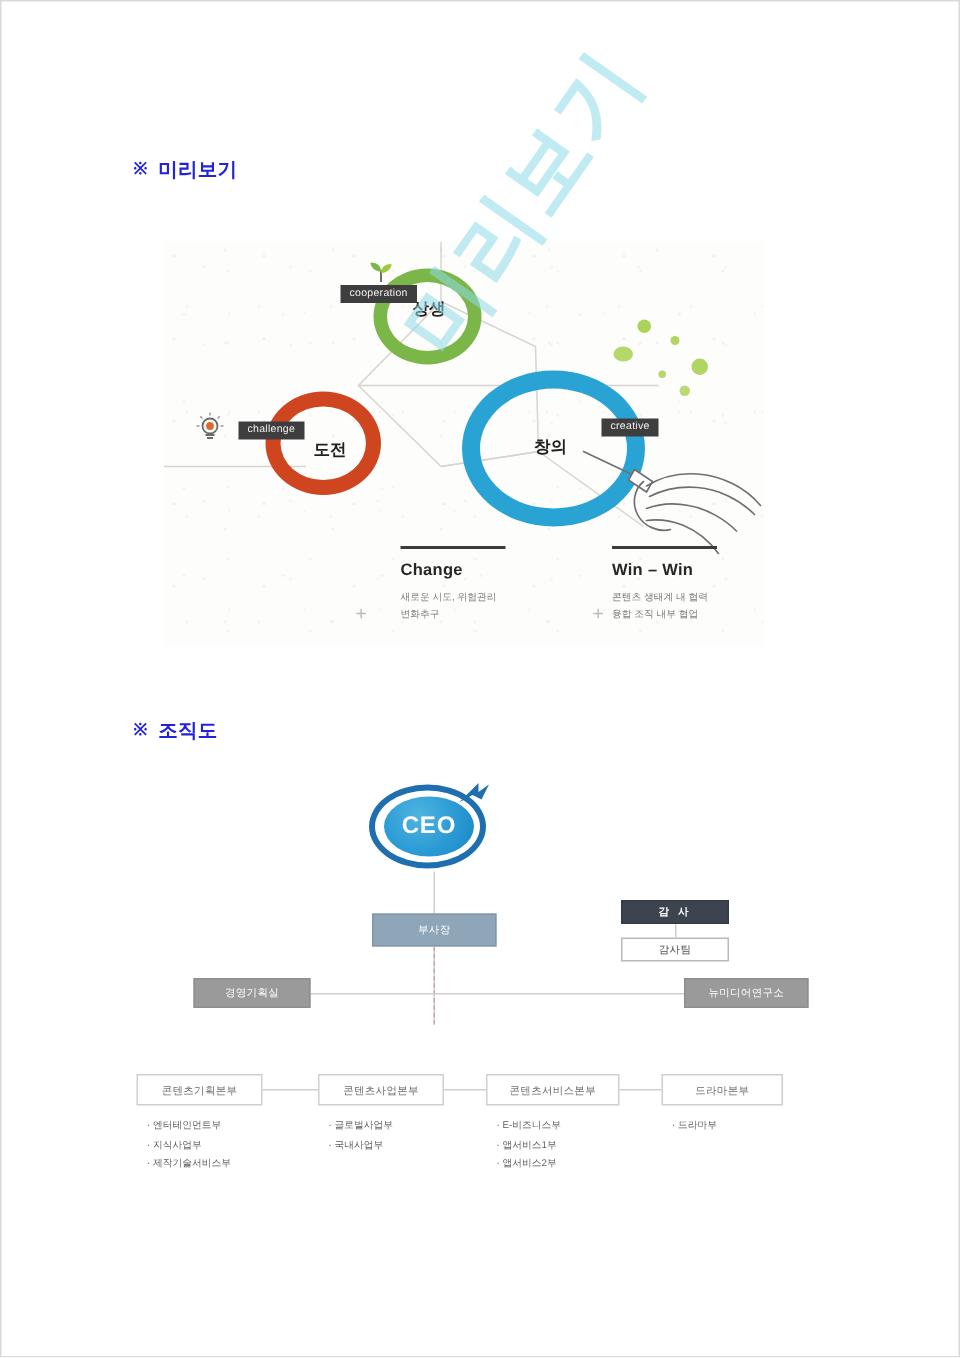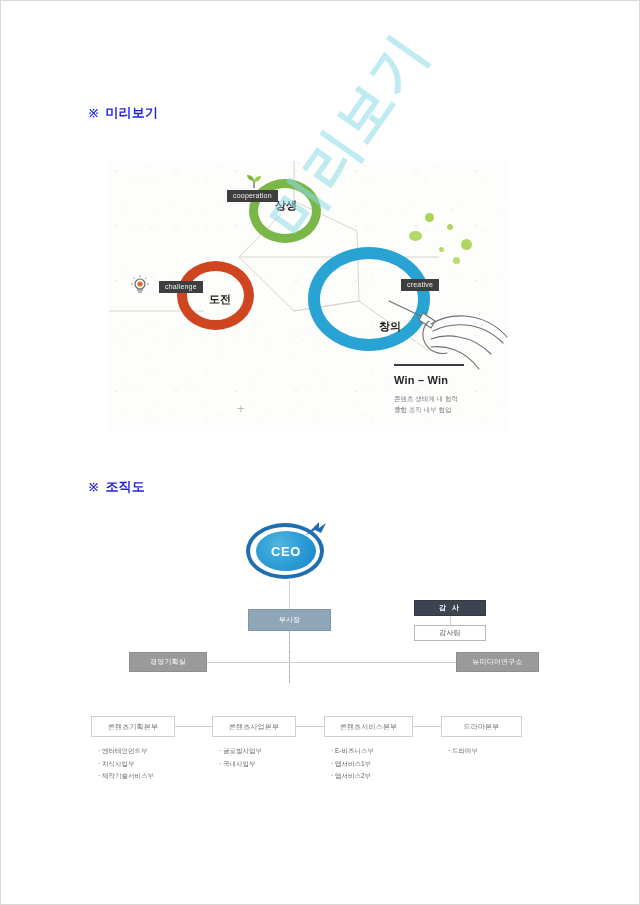--- a/index.html
+++ b/index.html
@@ -144,21 +144,21 @@
   .ceo-wrap { position:absolute; left:162px; top:0; width:92px; height:60px; }
   .ceo-outer {
     position:absolute; left:3px; top:2px; width:78px; height:56px;
     border:4px solid #1f6fb0; border-radius:50%;
   }
   .ceo-inner {
     position:absolute; left:13px; top:10px; width:60px; height:40px;
     border-radius:50%;
     background:radial-gradient(circle at 38% 32%, #4fb4e0 0%, #2a9ad4 55%, #1b85c4 100%);
     display:flex; align-items:center; justify-content:center;
-    color:#ffffff; font-size:13px; font-weight:bold; letter-spacing:.6px;
+    color:#ffffff; font-size:16px; font-weight:bold; letter-spacing:.6px;
   }
   .ceo-arrow {
     position:absolute; left:62px; top:0px; width:22px; height:22px;
   }
 </style>
 </head>
 <body>
 
 <div class="page">
 
@@ -195,21 +195,21 @@
       <circle cx="11" cy="10" r="5" fill="none" stroke="#6a6a6a" stroke-width="1.2"></circle>
       <circle cx="11" cy="10" r="2.6" fill="#e06a2b"></circle>
       <path d="M8,16 L14,16 M9,18 L13,18" stroke="#6a6a6a" stroke-width="1.2"></path>
       <path d="M11,1 L11,3 M2,10 L4,10 M18,10 L20,10 M4.5,3.5 L6,5 M17.5,3.5 L16,5" stroke="#9a9a9a" stroke-width="1"></path>
     </svg>
     <div class="tag" style="left:50px; top:120px;">challenge</div>
     <div class="node-label" style="left:100px; top:131px;">도전</div>
 
     <div class="ring ring-blue" style="left:199px; top:86px; width:122px; height:104px; border-width:12px;"></div>
     <div class="tag" style="left:292px; top:118px;">creative</div>
-    <div class="node-label" style="left:270px; top:129px;margin-top:29px;">창의</div>
+    <div class="node-label" style="left:247px; top:129px;">창의</div>
 
     <svg style="position:absolute; left:278px; top:130px;" width="122" height="95">
       <g fill="none" stroke="#6f6f6f" stroke-width="1.1" stroke-linecap="round">
         <path d="M2,10 L40,28"></path>
         <path d="M36,22 L48,30 L44,37 L32,29 Z" fill="#ffffff"></path>
         <path d="M44,33 C52,28 64,24 78,25 C94,26 110,34 120,46"></path>
         <path d="M46,40 C54,36 66,33 78,34 C92,35 106,42 116,52"></path>
         <path d="M44,48 C52,45 62,44 72,46 C84,48 96,55 104,63"></path>
         <path d="M44,56 C52,55 60,56 68,59 C78,63 86,70 92,78"></path>
         <path d="M42,30 C36,35 34,44 38,52 C42,60 52,64 60,62"></path>
@@ -224,24 +224,30 @@
     <div class="dot" style="left:300px; top:70px; width:13px; height:10px; opacity:.75; border-radius:50%;"></div>
   </div>
 
   <div class="watermark">미리보기</div>
 
   <div class="cols">
 
 
     <div class="plus" style="left:128px;">+</div>
 
+    <div class="col" style="left:158px;">
+      <div class="rule"></div>
+      <div class="title">Change</div>
+      <div class="desc">새로운 시도, 위험관리
+변화추구</div>
+    </div>
 
     <div class="plus" style="left:286px;">+</div>
 
-    <div class="col" style="left:285px;">
+    <div class="col" style="left:299px;">
       <div class="rule"></div>
       <div class="title">Win – Win</div>
       <div class="desc">콘텐츠 생태계 내 협력
 융합 조직 내부 협업</div>
     </div>
   </div>
 
   <div class="section-head" style="left:88px; top:477px;">
     <span class="mark">※</span>
     <span>조직도</span>

